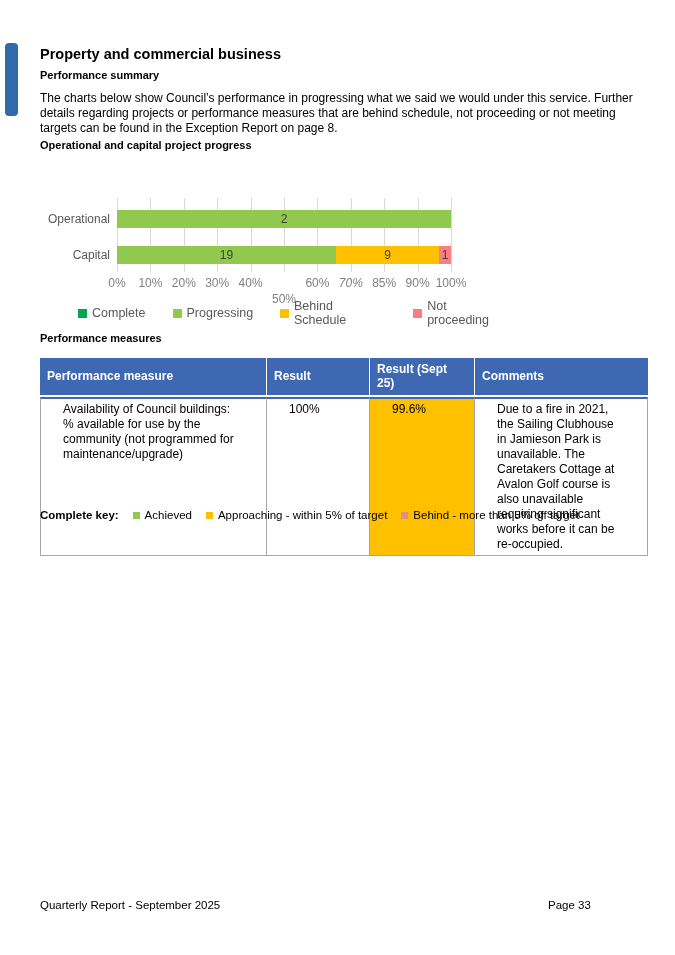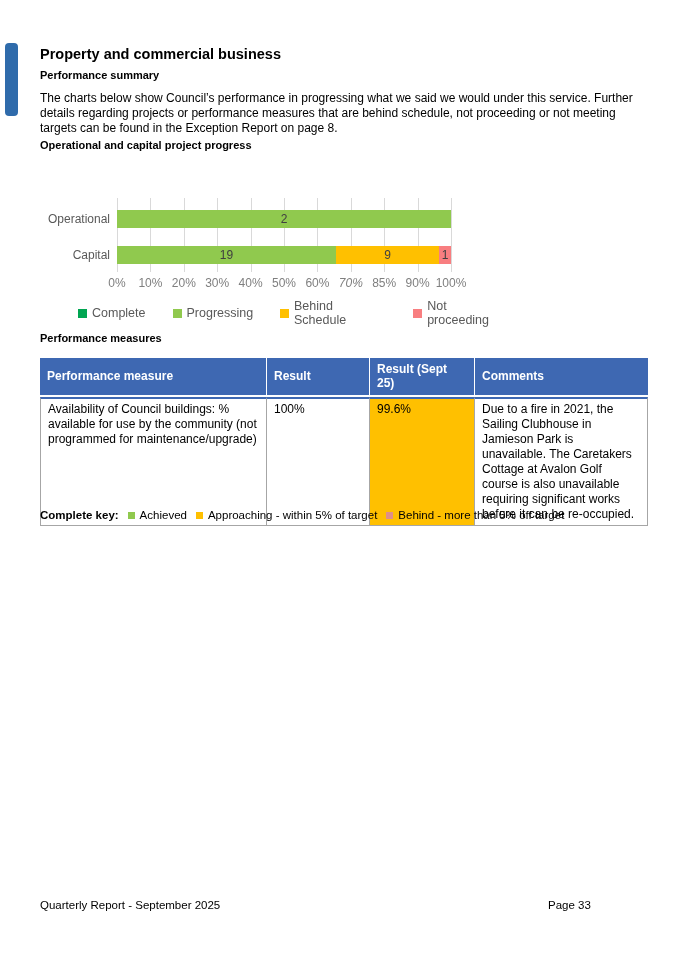--- a/index.html
+++ b/index.html
@@ -34,28 +34,28 @@
             font-size:12.5px; color:#595959; align-items:center; }
   .legend-item { display:flex; align-items:center; gap:5px; }
   .sq { width:9px; height:9px; display:inline-block; }
 
   table.pm { position:absolute; top:358px; left:0; width:608px;
     border-collapse:separate; border-spacing:0; table-layout:fixed; font-size:12px; }
   table.pm th { background:#3E68B2; color:#fff; text-align:left; font-weight:bold;
     padding:4px 7px 5px 7px; border-right:1px solid #fff; border-bottom:2px solid #fff; }
   table.pm th:last-child { border-right:none; }
   table.pm td { border-top:2px solid #3E68B2; border-bottom:1px solid #A6A6A6;
-    border-right:1px solid #A6A6A6; padding:3px 7px; vertical-align:top;
+    border-right:1px solid #A6A6A6; padding:3px 22px; vertical-align:top;
     height:104px; line-height:15px; }
   table.pm td:first-child { border-left:1px solid #A6A6A6; }
 
   .rkey { position:absolute; top:509px; left:0; display:flex; align-items:center;
           gap:9px; font-size:11.5px; }
   .rkey .rlabel { font-weight:bold; }
-  .rkey-item { display:flex; align-items:center; gap:5px; }
+  .rkey-item { display:flex; align-items:center; gap:5px; margin-left:5px; }
   .ksq { width:7px; height:7px; display:inline-block; }
 
   .footer-left  { position:absolute; left:40px; top:899px; font-size:11.5px; }
   .footer-right { position:absolute; left:548px; top:899px; font-size:11.5px; }
 </style>
 </head>
 <body>
 
 <div class="accent-bar"></div>
 
@@ -72,21 +72,21 @@
         <span class="tick" style="left: 0%;">0%</span>
         <div class="gl" style="left: 10%;"></div>
         <span class="tick" style="left: 10%;">10%</span>
         <div class="gl" style="left: 20%;"></div>
         <span class="tick" style="left: 20%;">20%</span>
         <div class="gl" style="left: 30%;"></div>
         <span class="tick" style="left: 30%;">30%</span>
         <div class="gl" style="left: 40%;"></div>
         <span class="tick" style="left: 40%;">40%</span>
         <div class="gl" style="left: 50%;"></div>
-        <span class="tick" style="left: 50%;">50%</span>
+        <span class="tick" style="left: 50%; margin-top: 16px;">50%</span>
         <div class="gl" style="left: 60%;"></div>
         <span class="tick" style="left: 60%;">60%</span>
         <div class="gl" style="left: 70%;"></div>
         <span class="tick" style="left: 70%; font-style: italic;">70%</span>
         <div class="gl" style="left: 80%;"></div>
         <span class="tick" style="left: 80%;">85%</span>
         <div class="gl" style="left: 90%;"></div>
         <span class="tick" style="left: 90%;">90%</span>
         <div class="gl" style="left: 100%;"></div>
         <span class="tick" style="left: 100%;">100%</span>

